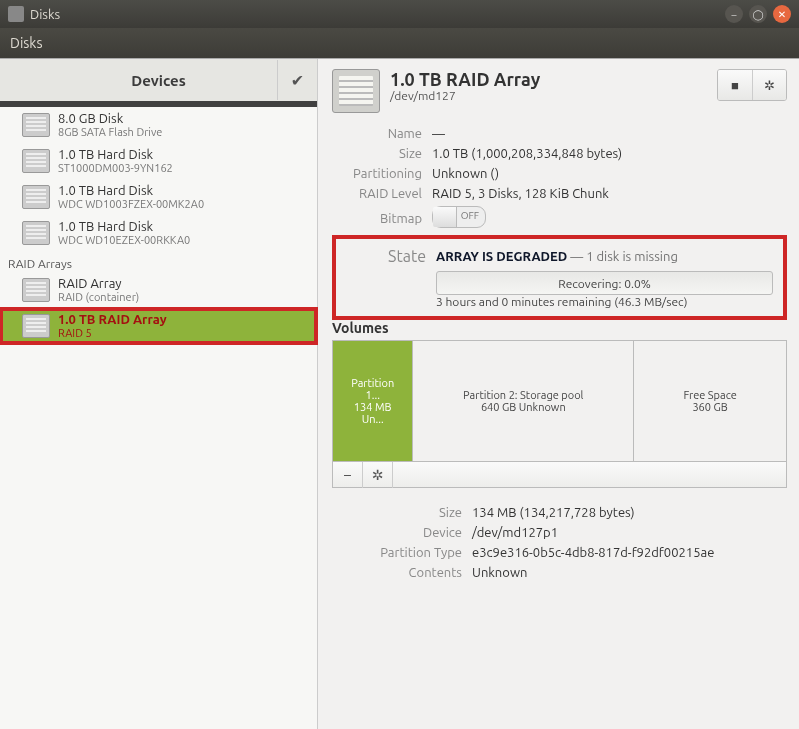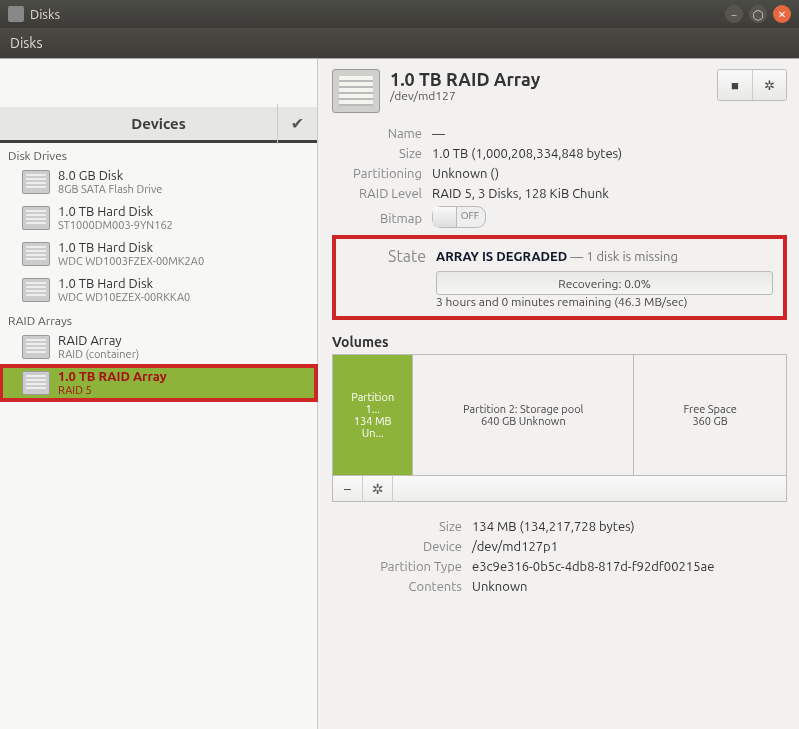--- a/index.html
+++ b/index.html
@@ -8,21 +8,21 @@
 .titlebar { background: linear-gradient(#4c4c47, #3c3b37); height: 28px; display: flex; align-items: center; padding: 0 8px; color: #dfdbd2; font-size: 13px; }
 .titlebar-icon { width: 16px; height: 16px; margin-right: 6px; background: #888; border-radius: 2px; display: inline-block; }
 .title-spacer { flex: 1; }
 .winbtn { width: 18px; height: 18px; border-radius: 9px; margin-left: 6px; display: inline-flex; align-items: center; justify-content: center; font-size: 10px; cursor: pointer; }
 .winbtn.min { background: #575550; color: #ddd; }
 .winbtn.max { background: #575550; color: #ddd; }
 .winbtn.close { background: #e76840; color: #fff; }
 .toolbar { background: linear-gradient(#4a4943, #3d3c37); height: 30px; display: flex; align-items: center; padding: 0 10px; color: #dfdbd2; font-size: 14px; }
 .content { flex: 1; display: flex; background: #f2f1f0; border-top: 1px solid #aaa; }
 .sidebar { width: 318px; background: #f7f7f5; border-right: 1px solid #ccc; display: flex; flex-direction: column; }
-.sidebar-header { display: flex; align-items: center; justify-content: center; background: #e6e6e2; height: 36px; border-bottom: 3px solid #404040; position: relative; margin-top: 48px; }
+.sidebar-header { display: flex; align-items: center; justify-content: center; background: #e6e6e2; height: 48px; border-bottom: 6px solid #404040; position: relative; }
 .sidebar-header-title { font-weight: bold; font-size: 15px; color: #3c3c3c; flex:1; text-align:center; }
 .sidebar-header-check { position:absolute; right:0; width:40px; height:40px; border-left:1px solid #ccc; display:flex; align-items:center; justify-content:center; color:#555; }
 .section-label { font-size: 12px; color: #555; padding: 6px 8px 2px 8px; }
 .device-item { display: flex; align-items: center; padding: 3px 8px 3px 22px; cursor: pointer; }
 .device-item.selected { background: #8eb33b; color: #fff; }
 .device-item.selected.highlight-box { outline: 4px solid #ce2626; outline-offset: -3px; }
 .dev-icon { width: 28px; height: 24px; margin-right: 8px; flex-shrink: 0; background: #ccc; border:1px solid #999; border-radius:2px; position:relative; }
 .dev-icon::after { content:""; position:absolute; top:3px; left:3px; right:3px; bottom:3px; background:repeating-linear-gradient(#eee,#eee 2px,#ccc 2px,#ccc 4px); }
 .dev-text { display:flex; flex-direction:column; line-height:1.25; }
 .dev-title { font-size: 13px; color: #333; }
@@ -45,21 +45,21 @@
 .switch { display:inline-block; width:54px; height:22px; border:1px solid #bbb; border-radius:9px; position:relative; background:#eee; font-size:10px; }
 .switch-knob { position:absolute; left:0; top:0; width:24px; height:20px; background:linear-gradient(#fafafa,#ddd); border-right:1px solid #bbb; border-radius:2px 0 0 2px; }
 .switch-label { position:absolute; right:6px; top:3px; color:#777; font-size:10px; }
 .state-highlight-box { border: 4px solid #ce2626; padding: 8px 10px 8px 0; margin-top:2px; }
 .state-row { display:flex; align-items:center; margin-bottom:6px; }
 .state-text { font-size:13px; }
 .state-degraded { color:#0f172a; font-weight:bold; }
 .state-rest { color:#737373; }
 .progress { flex:1; height:24px; border:1px solid #bbb; border-radius:3px; background:linear-gradient(#e8e8e6,#f5f5f3); display:flex; align-items:center; justify-content:center; font-size:12px; color:#444; margin-left:100px; }
 .remaining { font-size:12px; color:#444; margin-left:100px; margin-top:0; }
-.volumes-title { font-weight:bold; font-size:14px; color:#333; margin-top:14px; margin-bottom:4px; }
+.volumes-title { font-weight:bold; font-size:14px; color:#333; margin-bottom:4px; }
 .volumes-box { border:1px solid #bbb; }
 .vol-bar { display:flex; height:120px; }
 .vol-seg { border-right:1px solid #bbb; display:flex; flex-direction:column; align-items:center; justify-content:center; font-size:11px; color:#444; text-align:center; padding:12px; }
 .vol-seg.selected { background:#8eb33b; color:#fff; }
 .vol-seg:last-child { border-right:none; }
 .vol-toolbar { height:26px; border-top:1px solid #bbb; display:flex; align-items:center; background:linear-gradient(#fafafa,#ededeb); }
 .vol-btn { width:30px; height:26px; border:none; border-right:1px solid #ccc; background:transparent; cursor:pointer; display:flex; align-items:center; justify-content:center; color:#555; font-size:14px; }
 .detail-table { margin-top:14px; }
 </style>
 </head>
@@ -77,21 +77,20 @@
   <div class="toolbar">
     <span>Disks</span>
   </div>
   <div class="content">
     <div class="sidebar">
       <div class="sidebar-header">
         <span class="sidebar-header-title">Devices</span>
         <span class="sidebar-header-check">✔</span>
       </div>
 
-      <div class="section-label">Disk Drives</div>
       <div class="device-item">
         <span class="dev-icon"></span>
         <span class="dev-text">
           <span class="dev-title">8.0 GB Disk</span>
           <span class="dev-sub">8GB SATA Flash Drive</span>
         </span>
       </div>
       <div class="device-item">
         <span class="dev-icon"></span>
         <span class="dev-text">

